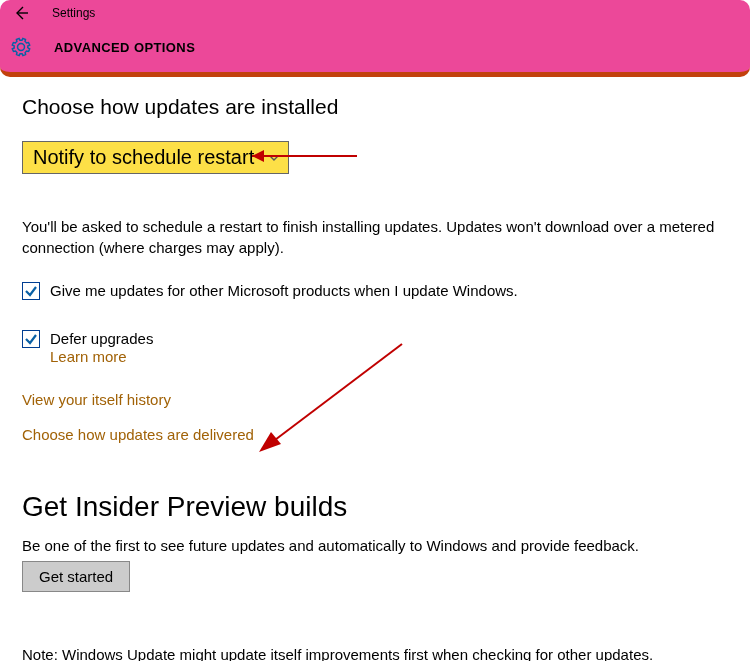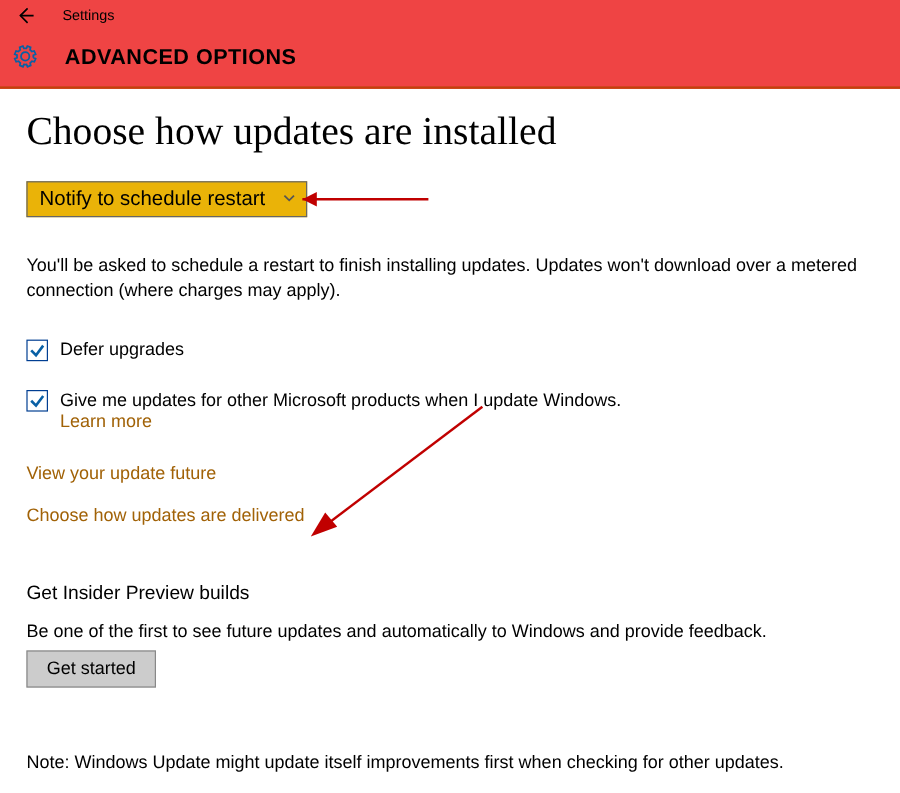--- a/index.html
+++ b/index.html
@@ -7,23 +7,24 @@
   body {
     width: 750px;
     height: 661px;
     font-family: "Segoe UI", Arial, sans-serif;
     font-size: 15px;
     color: #000;
     background: #fff;
     overflow: hidden;
   }
   .header {
-    background: #ef4444;
-    border-bottom: 2px solid #c2410c;
+    background: #ec4899;
+    border-bottom: 5px solid #c2410c;
     padding: 0 0 8px 0;
+    border-radius: 10px;
   }
   .titlebar {
     display: flex;
     align-items: center;
     height: 26px;
     padding-left: 12px;
     font-size: 12px;
   }
   .back-btn {
     margin-right: 22px;
@@ -41,56 +42,55 @@
   }
   .gear {
     color: #0960a5;
     width: 26px;
     display: inline-flex;
     align-items: center;
     justify-content: center;
     margin-right: 20px;
   }
   .crumb-title {
-    font-size: 18px;
+    font-size: 13px;
     letter-spacing: 0.4px;
     font-weight: 600;
   }
   .content {
     padding: 18px 22px 0 22px;
   }
   h1.section {
     font-weight: 300;
-    font-size: 33px;
+    font-size: 21px;
     margin: 0 0 22px 0;
-    font-family: Liberation Serif, serif;
   }
   h1.section2 {
     font-weight: 300;
-    font-size: 16px;
+    font-size: 28px;
     margin: 48px 0 14px 0;
   }
   .select {
     display: inline-flex;
     align-items: center;
     border: 1.5px solid #666;
     padding: 4px 8px 4px 10px;
-    font-size: 17px;
-    cursor: pointer;
-    background: #eab308;
+    font-size: 20px;
+    cursor: pointer;
+    background: #fde047;
   }
   .select .chev {
     margin-left: 14px;
     color: #444;
   }
   .arrow {
     position: absolute;
   }
   .desc {
-    margin-top: 30px;
+    margin-top: 42px;
     line-height: 1.4;
     max-width: 710px;
   }
   .check-row {
     display: flex;
     align-items: flex-start;
     margin-top: 24px;
   }
   .checkbox {
     width: 18px;
@@ -166,40 +166,40 @@
     </div>
     
     <svg class="arrow" style="left:210px; top:4px;" width="130" height="22">
       <line x1="20" y1="11" x2="125" y2="11" stroke="#c00000" stroke-width="2"></line>
       <polygon points="20,11 32,5 32,17" fill="#c00000"></polygon>
     </svg>
   </div>
 
   <div class="desc">You'll be asked to schedule a restart to finish installing updates. Updates won't download over a metered connection (where charges may apply).</div>
 
+  <div class="check-row">
+    <span class="checkbox">
+      <svg class="checkmark" width="14" height="14" viewBox="0 0 14 14">
+        <path d="M2 7 L6 11 L12 3" stroke="#0960a5" stroke-width="2.2" fill="none"></path>
+      </svg>
+    </span>
+    <span>Give me updates for other Microsoft products when I update Windows.</span>
+  </div>
+
   <div class="check-row" style="margin-top:30px;">
     <span class="checkbox">
       <svg class="checkmark" width="14" height="14" viewBox="0 0 14 14">
         <path d="M2 7 L6 11 L12 3" stroke="#0960a5" stroke-width="2.2" fill="none"></path>
       </svg>
     </span>
     <span>Defer upgrades</span>
   </div>
-
-  <div class="check-row">
-    <span class="checkbox">
-      <svg class="checkmark" width="14" height="14" viewBox="0 0 14 14">
-        <path d="M2 7 L6 11 L12 3" stroke="#0960a5" stroke-width="2.2" fill="none"></path>
-      </svg>
-    </span>
-    <span>Give me updates for other Microsoft products when I update Windows.</span>
-  </div>
   <div class="link learn-more">Learn more</div>
 
-  <div class="link link-row" style="margin-top:26px;">View your update future</div>
+  <div class="link link-row" style="margin-top:26px;">View your itself history</div>
 
   <div class="rel">
     <div class="link link-row">Choose how updates are delivered</div>
 
     <svg class="arrow" style="left:225px; top:-90px;" width="170" height="120">
       <line x1="20" y1="110" x2="155" y2="8" stroke="#c00000" stroke-width="2"></line>
       <polygon points="12,116 34,108 24,96" fill="#c00000"></polygon>
     </svg>
   </div>
 

